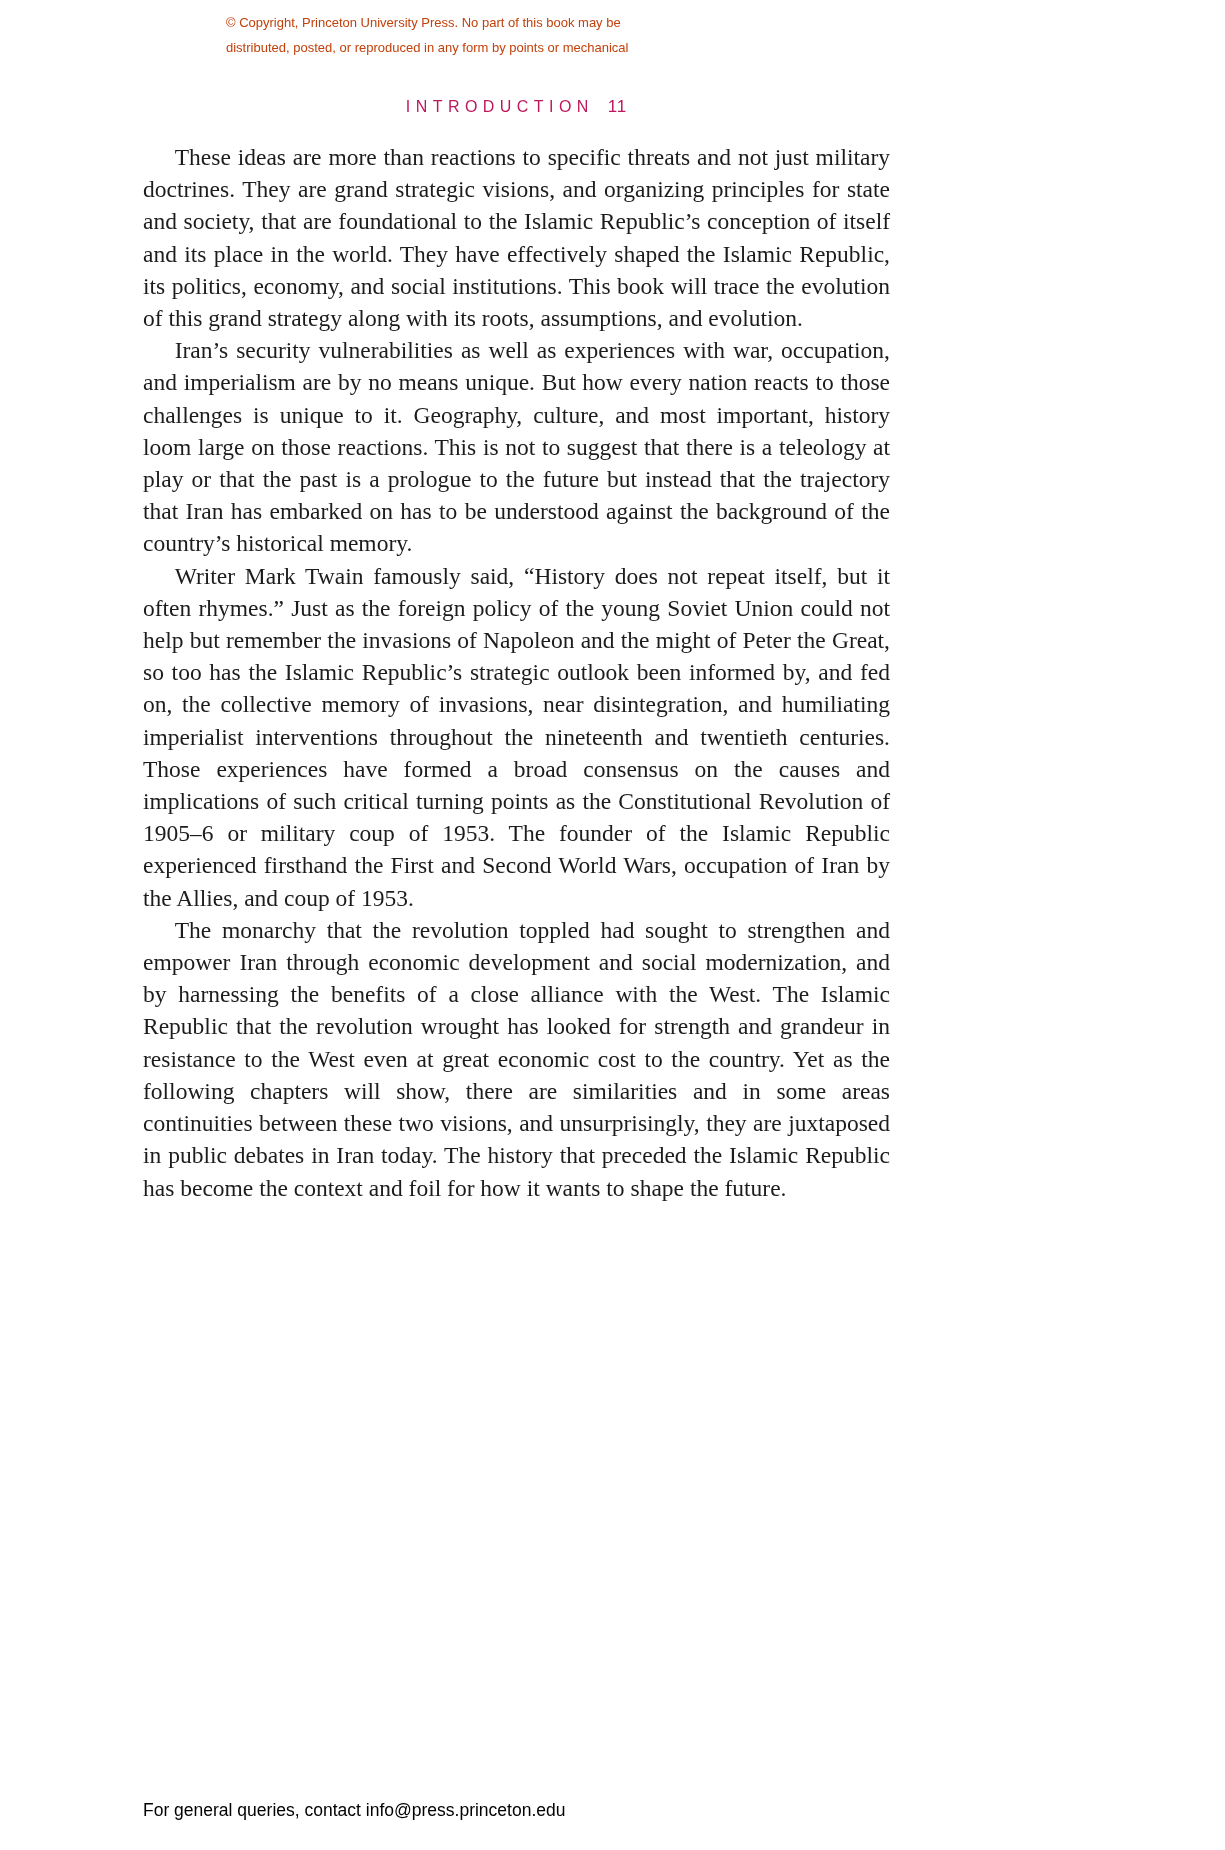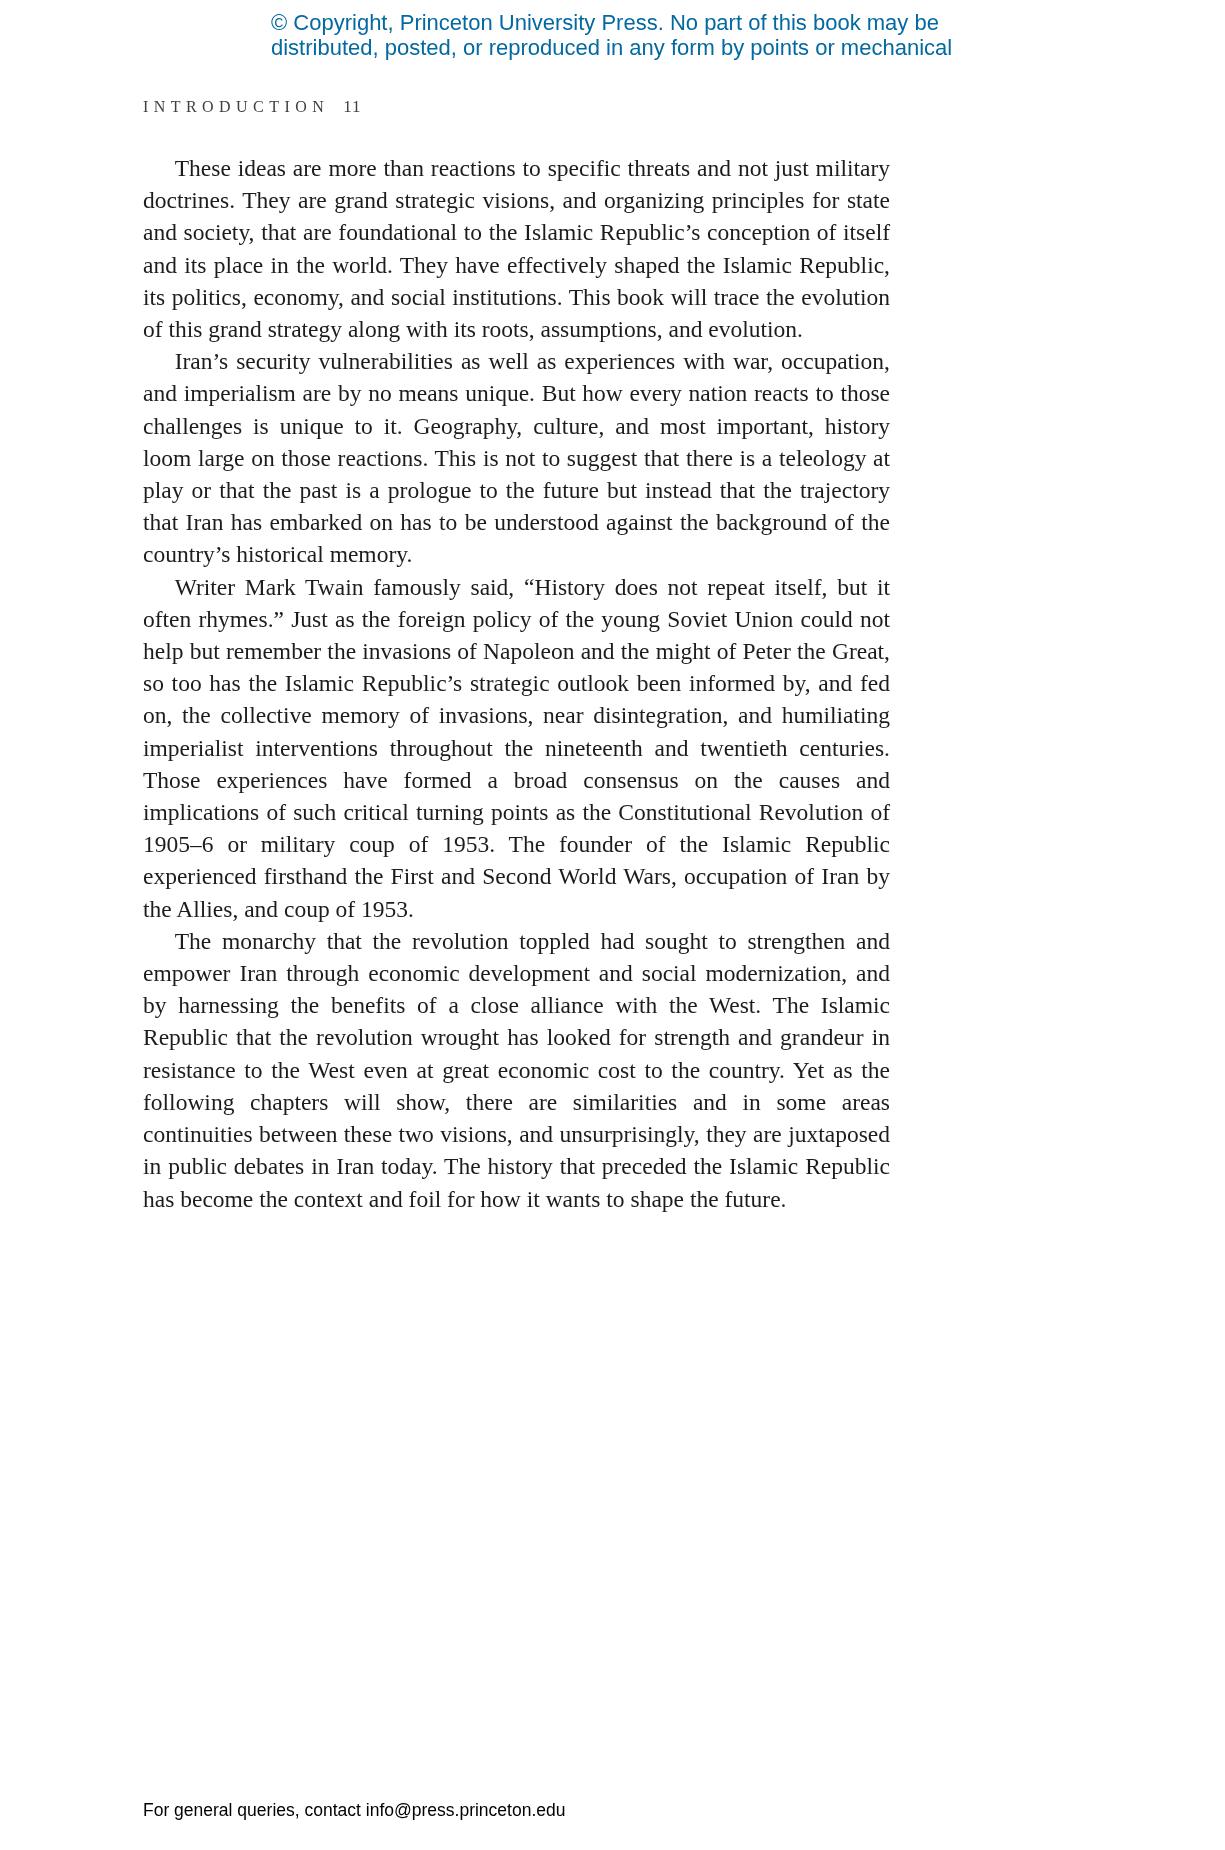--- a/index.html
+++ b/index.html
@@ -12,47 +12,46 @@
     position: relative;
     font-family: "Liberation Serif", serif;
     color: #1b1b1b;
     overflow: hidden;
   }
   .copyright-notice {
     position: absolute;
     left: 226px;
     top: 10px;
     font-family: "Liberation Sans", sans-serif;
-    font-size: 22px;
+    font-size: 13px;
     line-height: 25px;
-    color: #0369a1;
-    margin-left: 45px;
+    color: #c2410c;
   }
   .running-head {
     position: absolute;
     left: 143px;
     top: 97px;
     width: 747px;
-    text-align: left;
-    font-family: Liberation Serif, serif;
+    text-align: center;
+    font-family: Liberation Sans, sans-serif;
     font-size: 16px;
-    color: #404040;
+    color: #be185d;
   }
   .running-head .head-title {
     letter-spacing: 0.34em;
   }
   .running-head .page-number {
     margin-left: 14px;
     letter-spacing: 0.05em;
     font-size: 17px;
   }
   .body-text {
     position: absolute;
     left: 143px;
-    top: 152px;
+    top: 141px;
     width: 747px;
     font-family: "Liberation Serif", serif;
     font-size: 23.5px;
     line-height: 32.2px;
     text-align: justify;
     color: #1c1c1c;
   }
   .body-text p {
     text-indent: 1.35em;
   }

